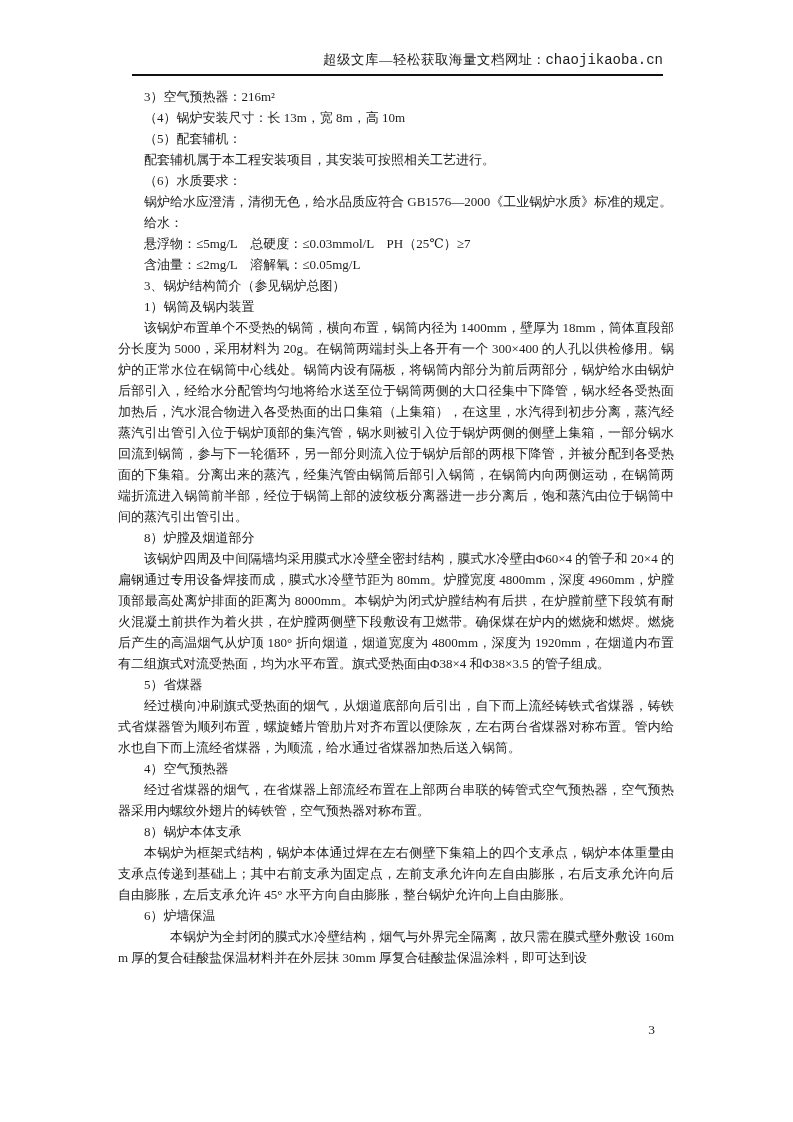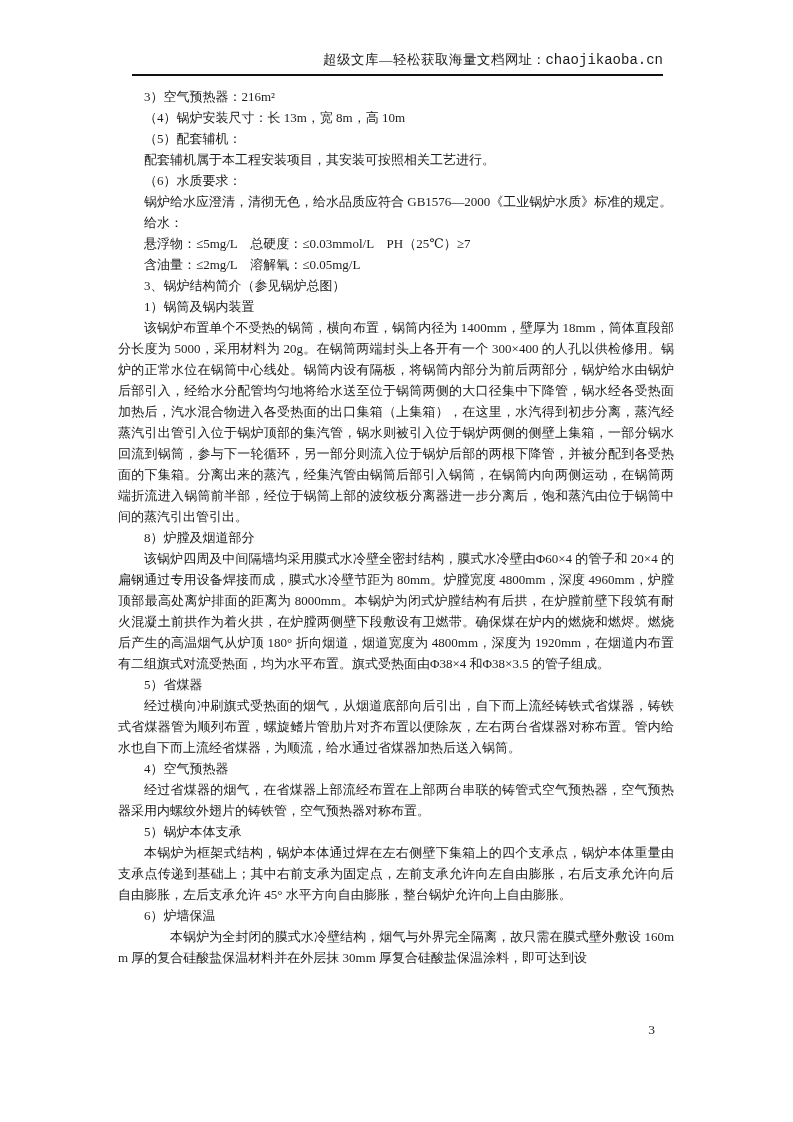--- a/index.html
+++ b/index.html
@@ -77,21 +77,21 @@
     <p>含油量：≤2mg/L　溶解氧：≤0.05mg/L</p>
     <p>3、锅炉结构简介（参见锅炉总图）</p>
     <p>1）锅筒及锅内装置</p>
     <p>该锅炉布置单个不受热的锅筒，横向布置，锅筒内径为 1400mm，壁厚为 18mm，筒体直段部分长度为 5000，采用材料为 20g。在锅筒两端封头上各开有一个 300×400 的人孔以供检修用。锅炉的正常水位在锅筒中心线处。锅筒内设有隔板，将锅筒内部分为前后两部分，锅炉给水由锅炉后部引入，经给水分配管均匀地将给水送至位于锅筒两侧的大口径集中下降管，锅水经各受热面加热后，汽水混合物进入各受热面的出口集箱（上集箱），在这里，水汽得到初步分离，蒸汽经蒸汽引出管引入位于锅炉顶部的集汽管，锅水则被引入位于锅炉两侧的侧壁上集箱，一部分锅水回流到锅筒，参与下一轮循环，另一部分则流入位于锅炉后部的两根下降管，并被分配到各受热面的下集箱。分离出来的蒸汽，经集汽管由锅筒后部引入锅筒，在锅筒内向两侧运动，在锅筒两端折流进入锅筒前半部，经位于锅筒上部的波纹板分离器进一步分离后，饱和蒸汽由位于锅筒中间的蒸汽引出管引出。</p>
     <p>8）炉膛及烟道部分</p>
     <p>该锅炉四周及中间隔墙均采用膜式水冷壁全密封结构，膜式水冷壁由Φ60×4 的管子和 20×4 的扁钢通过专用设备焊接而成，膜式水冷壁节距为 80mm。炉膛宽度 4800mm，深度 4960mm，炉膛顶部最高处离炉排面的距离为 8000mm。本锅炉为闭式炉膛结构有后拱，在炉膛前壁下段筑有耐火混凝土前拱作为着火拱，在炉膛两侧壁下段敷设有卫燃带。确保煤在炉内的燃烧和燃烬。燃烧后产生的高温烟气从炉顶 180° 折向烟道，烟道宽度为 4800mm，深度为 1920mm，在烟道内布置有二组旗式对流受热面，均为水平布置。旗式受热面由Φ38×4 和Φ38×3.5 的管子组成。</p>
     <p>5）省煤器</p>
     <p>经过横向冲刷旗式受热面的烟气，从烟道底部向后引出，自下而上流经铸铁式省煤器，铸铁式省煤器管为顺列布置，螺旋鳍片管肋片对齐布置以便除灰，左右两台省煤器对称布置。管内给水也自下而上流经省煤器，为顺流，给水通过省煤器加热后送入锅筒。</p>
     <p>4）空气预热器</p>
     <p>经过省煤器的烟气，在省煤器上部流经布置在上部两台串联的铸管式空气预热器，空气预热器采用内螺纹外翅片的铸铁管，空气预热器对称布置。</p>
-    <p>5）锅炉本体支承</p>
+    <p>8）锅炉本体支承</p>
     <p>本锅炉为框架式结构，锅炉本体通过焊在左右侧壁下集箱上的四个支承点，锅炉本体重量由支承点传递到基础上；其中右前支承为固定点，左前支承允许向左自由膨胀，右后支承允许向后自由膨胀，左后支承允许 45° 水平方向自由膨胀，整台锅炉允许向上自由膨胀。</p>
     <p>6）炉墙保温</p>
     <p class="indent-4">本锅炉为全封闭的膜式水冷壁结构，烟气与外界完全隔离，故只需在膜式壁外敷设 160mm 厚的复合硅酸盐保温材料并在外层抹 30mm 厚复合硅酸盐保温涂料，即可达到设</p>
   </div>
 
   <div class="page-number">3</div>
 
 </div>
 
 </body></html>

